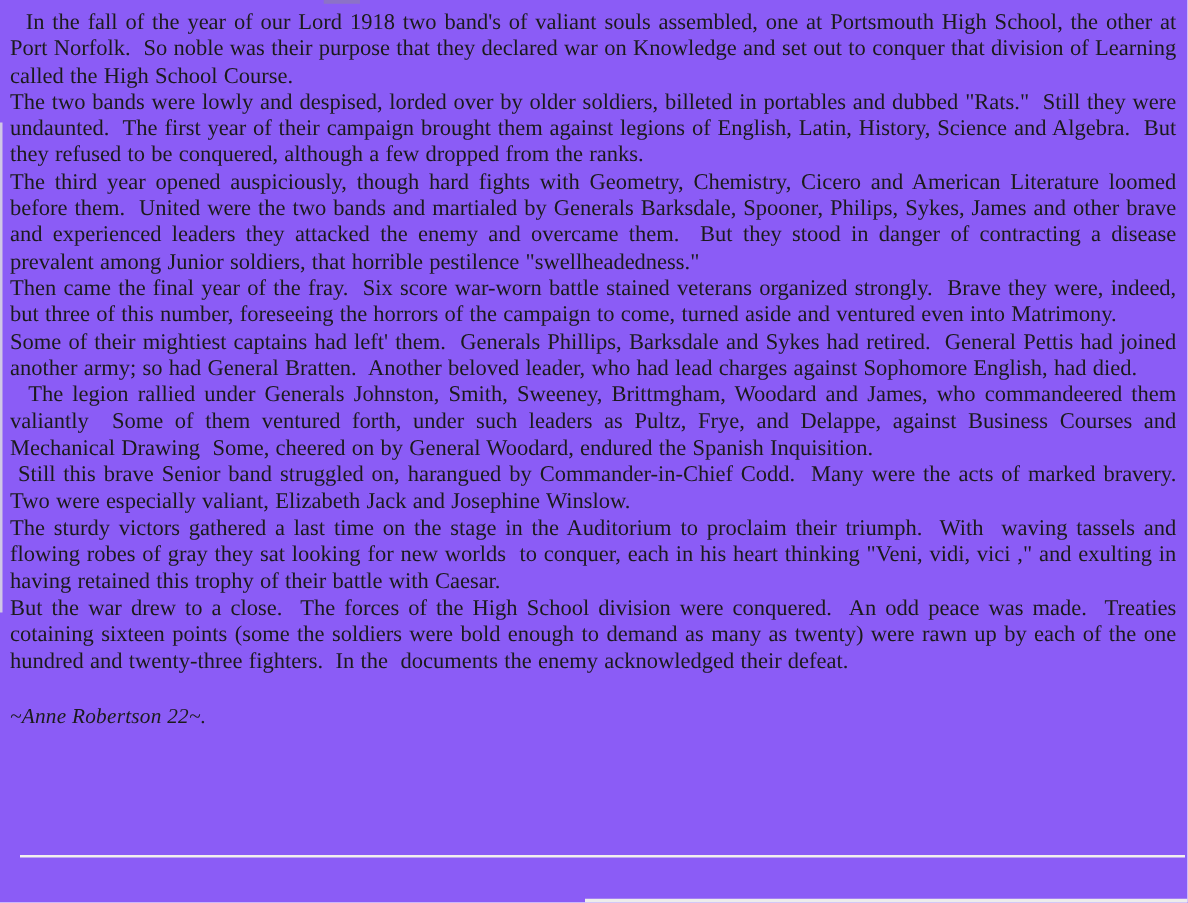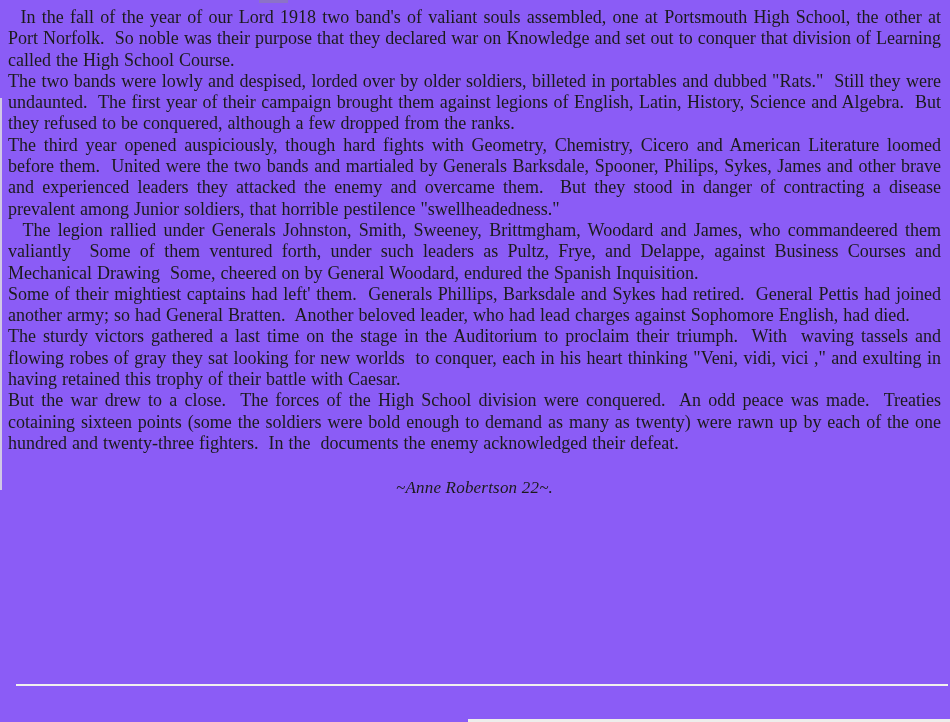--- a/index.html
+++ b/index.html
@@ -25,21 +25,21 @@
   .para {
     margin: 0;
     font-size: 18px;
     line-height: 21.3px;
     text-align: justify;
     white-space: pre-wrap;
     word-spacing: 0.5px;
   }
   .signature {
     margin-top: 24px;
-    text-align: center;
+    text-align: left;
     font-style: italic;
     font-size: 17px;
     letter-spacing: 0.2px;
   }
   
   .artifact-top-dash {
     position: absolute;
     left: 259px;
     top: 0;
     width: 29px;
@@ -73,22 +73,24 @@
     background: #ededeb;
   }
 </style>
 </head>
 <body>
 
 <div class="page">
   <p class="para">  In the fall of the year of our Lord 1918 two band's of valiant souls assembled, one at Portsmouth High School, the other at Port Norfolk.  So noble was their purpose that they declared war on Knowledge and set out to conquer that division of Learning called the High School Course.</p>
   <p class="para">The two bands were lowly and despised, lorded over by older soldiers, billeted in portables and dubbed "Rats."  Still they were undaunted.  The first year of their campaign brought them against legions of English, Latin, History, Science and Algebra.  But they refused to be conquered, although a few dropped from the ranks.</p>
   <p class="para">The third year opened auspiciously, though hard fights with Geometry, Chemistry, Cicero and American Literature loomed before them.  United were the two bands and martialed by Generals Barksdale, Spooner, Philips, Sykes, James and other brave and experienced leaders they attacked the enemy and overcame them.  But they stood in danger of contracting a disease prevalent among Junior soldiers, that horrible pestilence "swellheadedness."</p>
+  <p class="para">Then came the final year of the fray.  Six score war-worn battle stained veterans organized strongly.  Brave they were, indeed, but three of this number, foreseeing the horrors of the campaign to come, turned aside and ventured even into Matrimony.</p>
+  <p class="para">Some of their mightiest captains had left' them.  Generals Phillips, Barksdale and Sykes had retired.  General Pettis had joined another army; so had General Bratten.  Another beloved leader, who had lead charges against Sophomore English, had died.</p>
   <p class="para">  The legion rallied under Generals Johnston, Smith, Sweeney, Brittmgham, Woodard and James, who commandeered them valiantly  Some of them ventured forth, under such leaders as Pultz, Frye, and Delappe, against Business Courses and Mechanical Drawing  Some, cheered on by General Woodard, endured the Spanish Inquisition.</p>
-  <p class="para">Some of their mightiest captains had left' them.  Generals Phillips, Barksdale and Sykes had retired.  General Pettis had joined another army; so had General Bratten.  Another beloved leader, who had lead charges against Sophomore English, had died.</p>
+  <p class="para"> Still this brave Senior band struggled on, harangued by Commander-in-Chief Codd.  Many were the acts of marked bravery. Two were especially valiant, Elizabeth Jack and Josephine Winslow.</p>
   <p class="para">The sturdy victors gathered a last time on the stage in the Auditorium to proclaim their triumph.  With  waving tassels and flowing robes of gray they sat looking for new worlds  to conquer, each in his heart thinking "Veni, vidi, vici ," and exulting in having retained this trophy of their battle with Caesar.</p>
   <p class="para">But the war drew to a close.  The forces of the High School division were conquered.  An odd peace was made.  Treaties cotaining sixteen points (some the soldiers were bold enough to demand as many as twenty) were rawn up by each of the one hundred and twenty-three fighters.  In the  documents the enemy acknowledged their defeat.</p>
 
   <div class="signature">~Anne Robertson 22~.</div>
 
   <div class="artifact-top-dash"></div>
   <div class="artifact-left-edge"></div>
   <div class="artifact-hline"></div>
   <div class="artifact-bottom-band"></div>
 </div>

